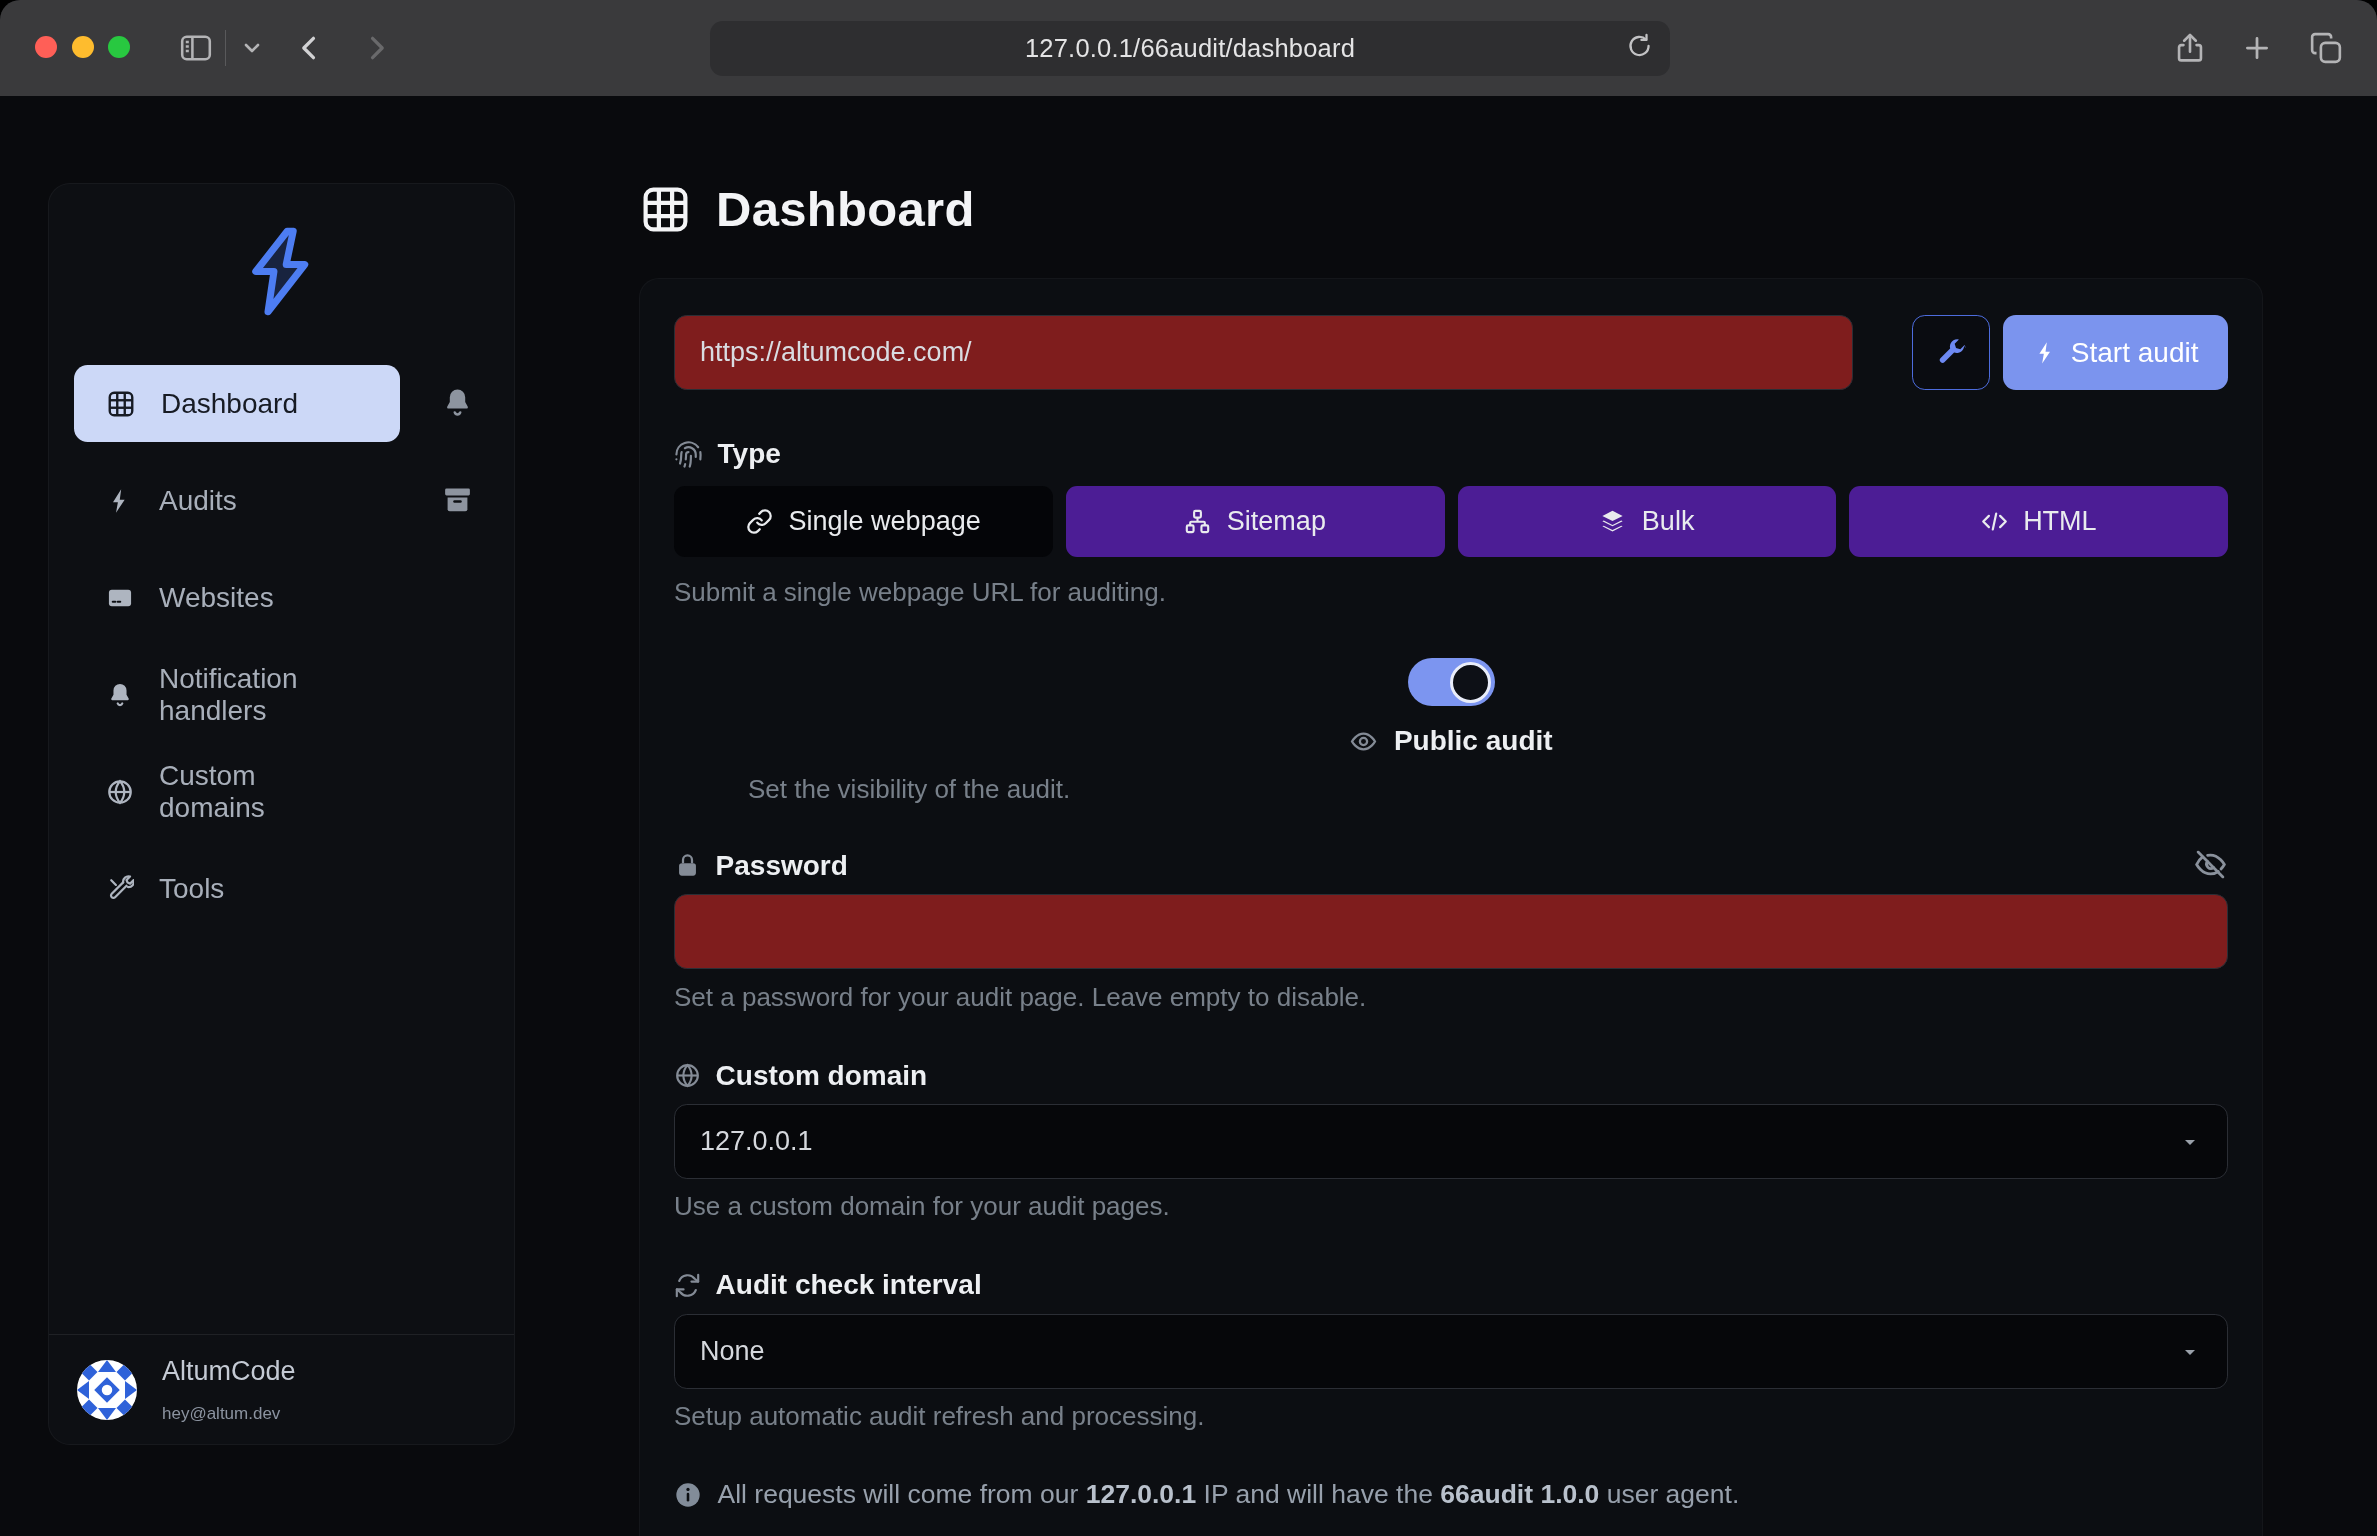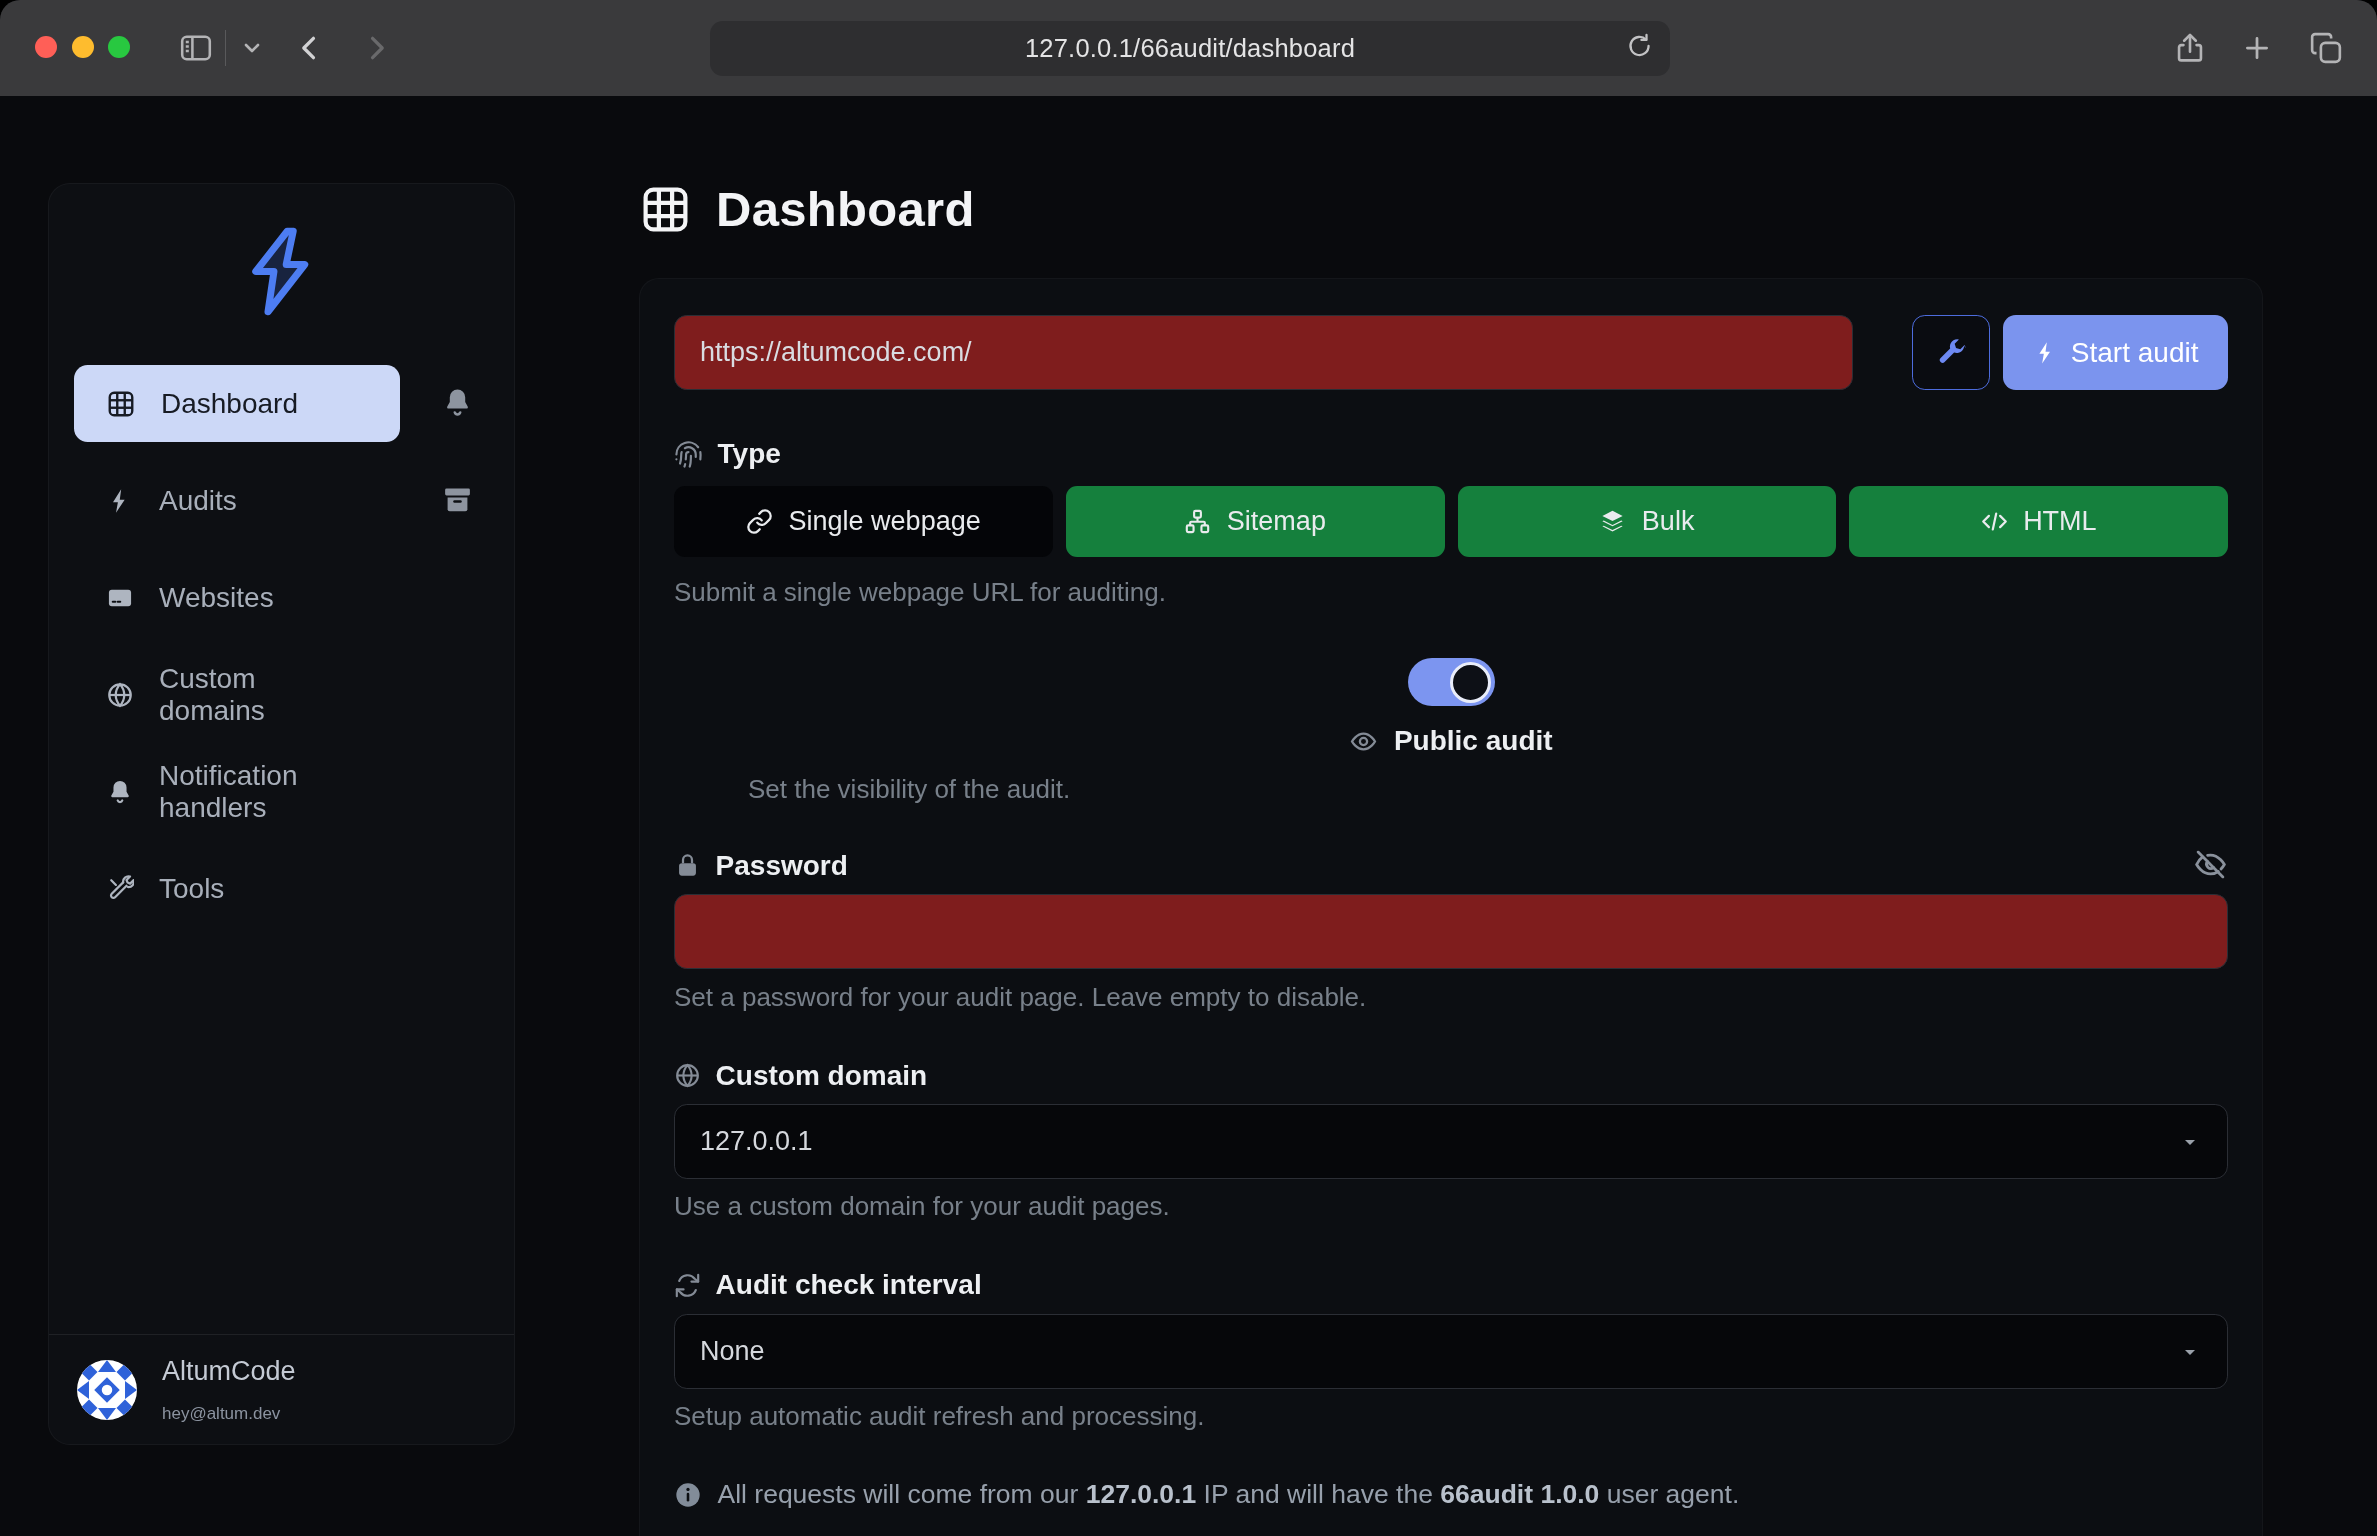--- a/index.html
+++ b/index.html
@@ -54,21 +54,21 @@
     border:1.8px solid #4d6cdd; display:flex; align-items:center; justify-content:center; color:#6d89f2; cursor:pointer; }
   .start-btn { margin-left:12.8px; width:225px; height:75px; border-radius:12.8px; background:#7b94ee;
     display:flex; align-items:center; justify-content:center; gap:12.8px; color:#fff;
     font-size:28px; font-weight:500; cursor:pointer; border:none; font-family:inherit; }
 
   .section-label { display:flex; align-items:center; gap:14.6px; font-size:28px; font-weight:600; color:#edeff2; }
   .section-label svg { color:#848b96; flex:none; }
   .helper { font-size:26px; color:#78808a; }
 
   .type-grid { margin-top:16.4px; display:grid; grid-template-columns:1fr 1fr 1fr 1fr; column-gap:55px; row-gap:14.6px;gap:13px; }
-  .type-btn { height:71px; border-radius:11px; background:#15803d; display:flex; align-items:center;
+  .type-btn { height:71px; border-radius:11px; background:#4c1d95; display:flex; align-items:center;
     justify-content:center; gap:15.5px; color:#e9ebee; font-size:27px; font-weight:500; cursor:pointer;
     border:none; font-family:inherit; }
   .type-btn.active { background:#040508; }
 
   .toggle-row { margin-top:50px; display:flex; align-items:center; gap:19px;flex-direction:column; }
   .toggle { width:87px; height:48px; border-radius:25px; background:#7c95f0; position:relative; cursor:pointer; flex:none; }
   .knob { position:absolute; top:3.6px; right:3.6px; width:41px; height:41px; border-radius:50%;
     background:#0d1016; border:3.6px solid #e9edf9; }
   .eye-label { display:flex; align-items:center; gap:15.5px; font-size:28px; font-weight:600; color:#edeff2; }
   .eye-label svg { color:#848b96; }
@@ -202,36 +202,36 @@
                 <rect x="2.5" y="5" width="19" height="14" rx="2.5" fill="currentColor"></rect>
                 <line x1="5.8" y1="15.2" x2="8" y2="15.2" stroke="#0d0f13" stroke-width="1.8" stroke-linecap="round"></line>
                 <line x1="10" y1="15.2" x2="12.2" y2="15.2" stroke="#0d0f13" stroke-width="1.8" stroke-linecap="round"></line>
               </svg>
             <span>Websites</span>
           </div>
         </div>
 
         <div class="nav-row">
           <div class="nav-item">
+            <svg width="28" height="28" viewBox="0 0 24 24">
+                <path d="M12 2.5a5.6 5.6 0 0 0-5.6 5.6v3.6L4.6 14.9a1 1 0 0 0 .85 1.55h13.1a1 1 0 0 0 .85-1.55l-1.8-3.2V8.1A5.6 5.6 0 0 0 12 2.5z" fill="currentColor"></path>
+                <path d="M10 19.2a2.1 2.1 0 0 0 4 0" fill="none" stroke="currentColor" stroke-width="1.8" stroke-linecap="round"></path>
+              </svg>
+            <span>Notification handlers</span>
+          </div>
+        </div>
+
+        <div class="nav-row">
+          <div class="nav-item">
             <svg width="28" height="28" viewBox="0 0 24 24" fill="none" stroke="currentColor" stroke-width="1.9">
                 <circle cx="12" cy="12" r="9.2"></circle>
                 <path d="M2.8 12h18.4"></path>
                 <path d="M12 2.8a14.5 14.5 0 0 1 3.7 9.2 14.5 14.5 0 0 1-3.7 9.2 14.5 14.5 0 0 1-3.7-9.2A14.5 14.5 0 0 1 12 2.8z"></path>
               </svg>
             <span>Custom domains</span>
-          </div>
-        </div>
-
-        <div class="nav-row">
-          <div class="nav-item">
-            <svg width="28" height="28" viewBox="0 0 24 24">
-                <path d="M12 2.5a5.6 5.6 0 0 0-5.6 5.6v3.6L4.6 14.9a1 1 0 0 0 .85 1.55h13.1a1 1 0 0 0 .85-1.55l-1.8-3.2V8.1A5.6 5.6 0 0 0 12 2.5z" fill="currentColor"></path>
-                <path d="M10 19.2a2.1 2.1 0 0 0 4 0" fill="none" stroke="currentColor" stroke-width="1.8" stroke-linecap="round"></path>
-              </svg>
-            <span>Notification handlers</span>
           </div>
         </div>
 
         <div class="nav-row">
           <div class="nav-item">
             <svg width="28" height="28" viewBox="0 0 24 24" fill="none" stroke="currentColor" stroke-width="1.9" stroke-linecap="round" stroke-linejoin="round">
                 <path d="M14.7 6.3a4.6 4.6 0 0 1 5.9-5l-3 3 .9 2.2 2.2.9 3-3a4.6 4.6 0 0 1-5 5.9"></path>
                 <path d="m14.7 6.3-9.8 9.8a2 2 0 1 0 2.9 2.9l9.8-9.8"></path>
                 <path d="m4.5 4.5 4 4"></path>
               </svg>

